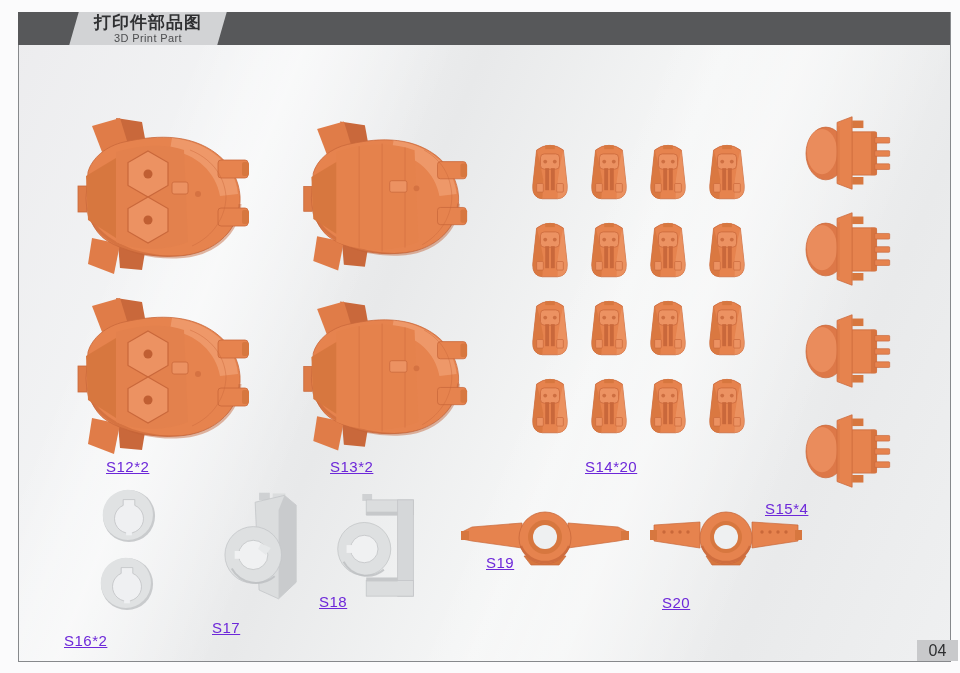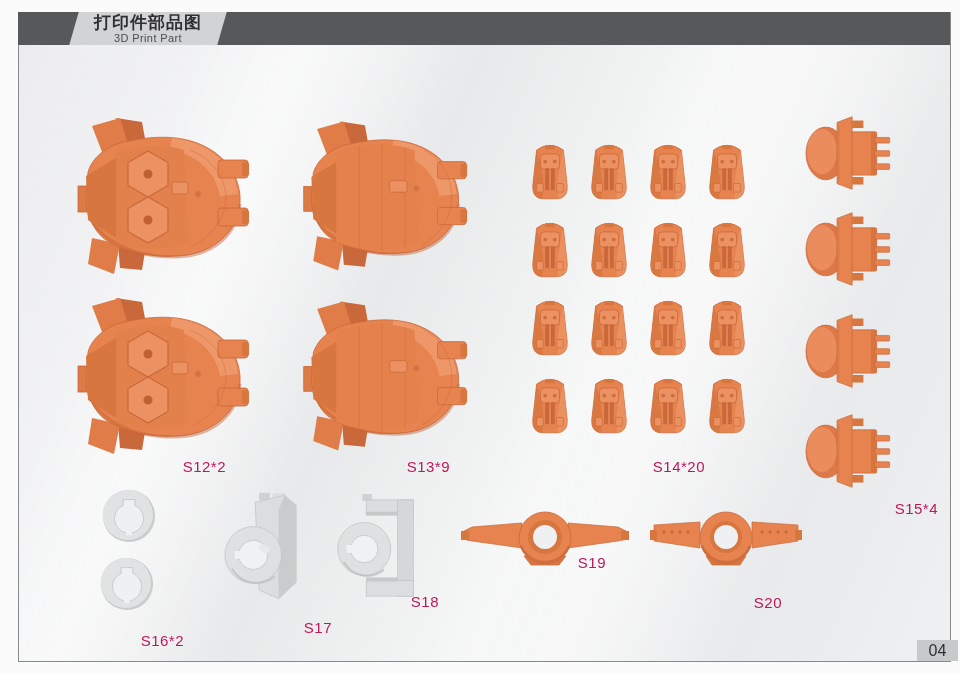--- a/index.html
+++ b/index.html
@@ -26,22 +26,22 @@
   }
   .header-tab-inner{
     transform:skewX(16deg);width:100%;height:100%;
     display:flex;flex-direction:column;align-items:center;justify-content:center;line-height:1;
   }
   .title-zh{font-size:17px;font-weight:bold;color:#2f3032;letter-spacing:1px;}
   .title-en{font-size:11px;color:#4c4d4f;margin-top:2px;letter-spacing:.4px;}
   .part{position:absolute;}
   .part svg{display:block;}
   .part-label{
-    position:absolute;width:120px;text-align:right;
-    font-size:15px;color:#be185d;letter-spacing:.5px;
+    position:absolute;width:120px;text-align:left;
+    font-size:15px;color:#6d28d9;letter-spacing:.5px;text-decoration:underline;
   }
   .s14-grid{
     position:absolute;left:520px;top:134px;
     display:grid;grid-template-columns:repeat(4,59px);grid-auto-rows:78px;
     justify-items:center;align-items:center;
   }
   .page-num{
     position:absolute;left:917px;top:640px;width:41px;height:21px;
     background:#c8c9cb;color:#2e2f31;font-size:16px;
     display:flex;align-items:center;justify-content:center;
@@ -345,23 +345,23 @@
       </svg>
   </div>
 
   <div class="part" style="left:650px;top:508px;">
     <svg width="152" height="58" viewBox="0 0 152 58">
         <use href="#sym-s20"></use>
       </svg>
   </div>
 
   <div class="part-label" style="left:106px;top:458px;">S12*2</div>
-  <div class="part-label" style="left:330px;top:458px;">S13*9</div>
+  <div class="part-label" style="left:330px;top:458px;">S13*2</div>
   <div class="part-label" style="left:585px;top:458px;">S14*20</div>
-  <div class="part-label" style="left:818px;top:500px;">S15*4</div>
+  <div class="part-label" style="left:765px;top:500px;">S15*4</div>
   <div class="part-label" style="left:64px;top:632px;">S16*2</div>
   <div class="part-label" style="left:212px;top:619px;">S17</div>
   <div class="part-label" style="left:319px;top:593px;">S18</div>
   <div class="part-label" style="left:486px;top:554px;">S19</div>
   <div class="part-label" style="left:662px;top:594px;">S20</div>
 
   <div class="page-num">04</div>
 
 </div>
 

